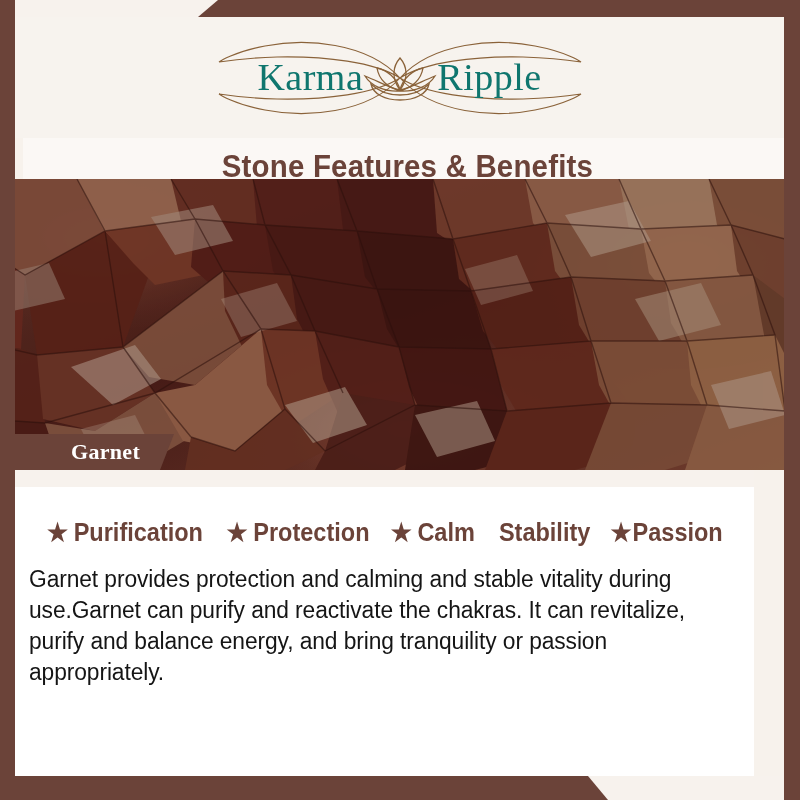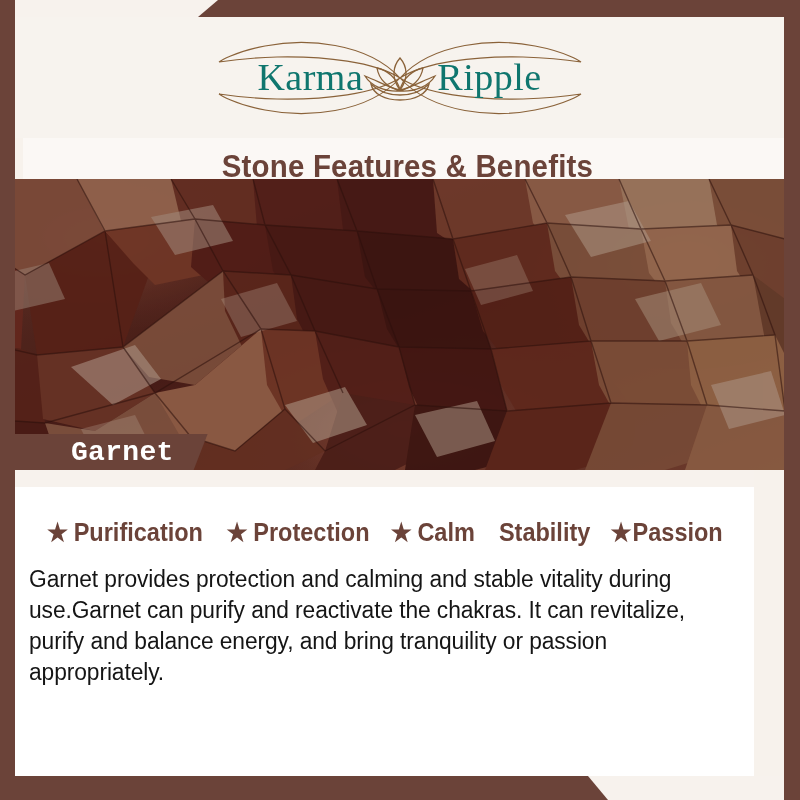--- a/index.html
+++ b/index.html
@@ -154,22 +154,22 @@
     bottom: 0;
     height: 36px;
     background: #6b4339;
     display: flex;
     align-items: center;
     padding: 0 34px 0 66px;
     clip-path: polygon(0 0, 100% 0, calc(100% - 14px) 100%, 0 100%);
     z-index: 4;
   }
   .stone-label-text {
-    font-family: Liberation Mono, monospace;
-    font-size: 28px;
+    font-family: Liberation Serif, serif;
+    font-size: 22px;
     font-weight: bold;
     color: #ffffff;
     letter-spacing: 0.3px;
   }
 
   
   .content {
     position: absolute;
     left: 15px;
     top: 470px;

